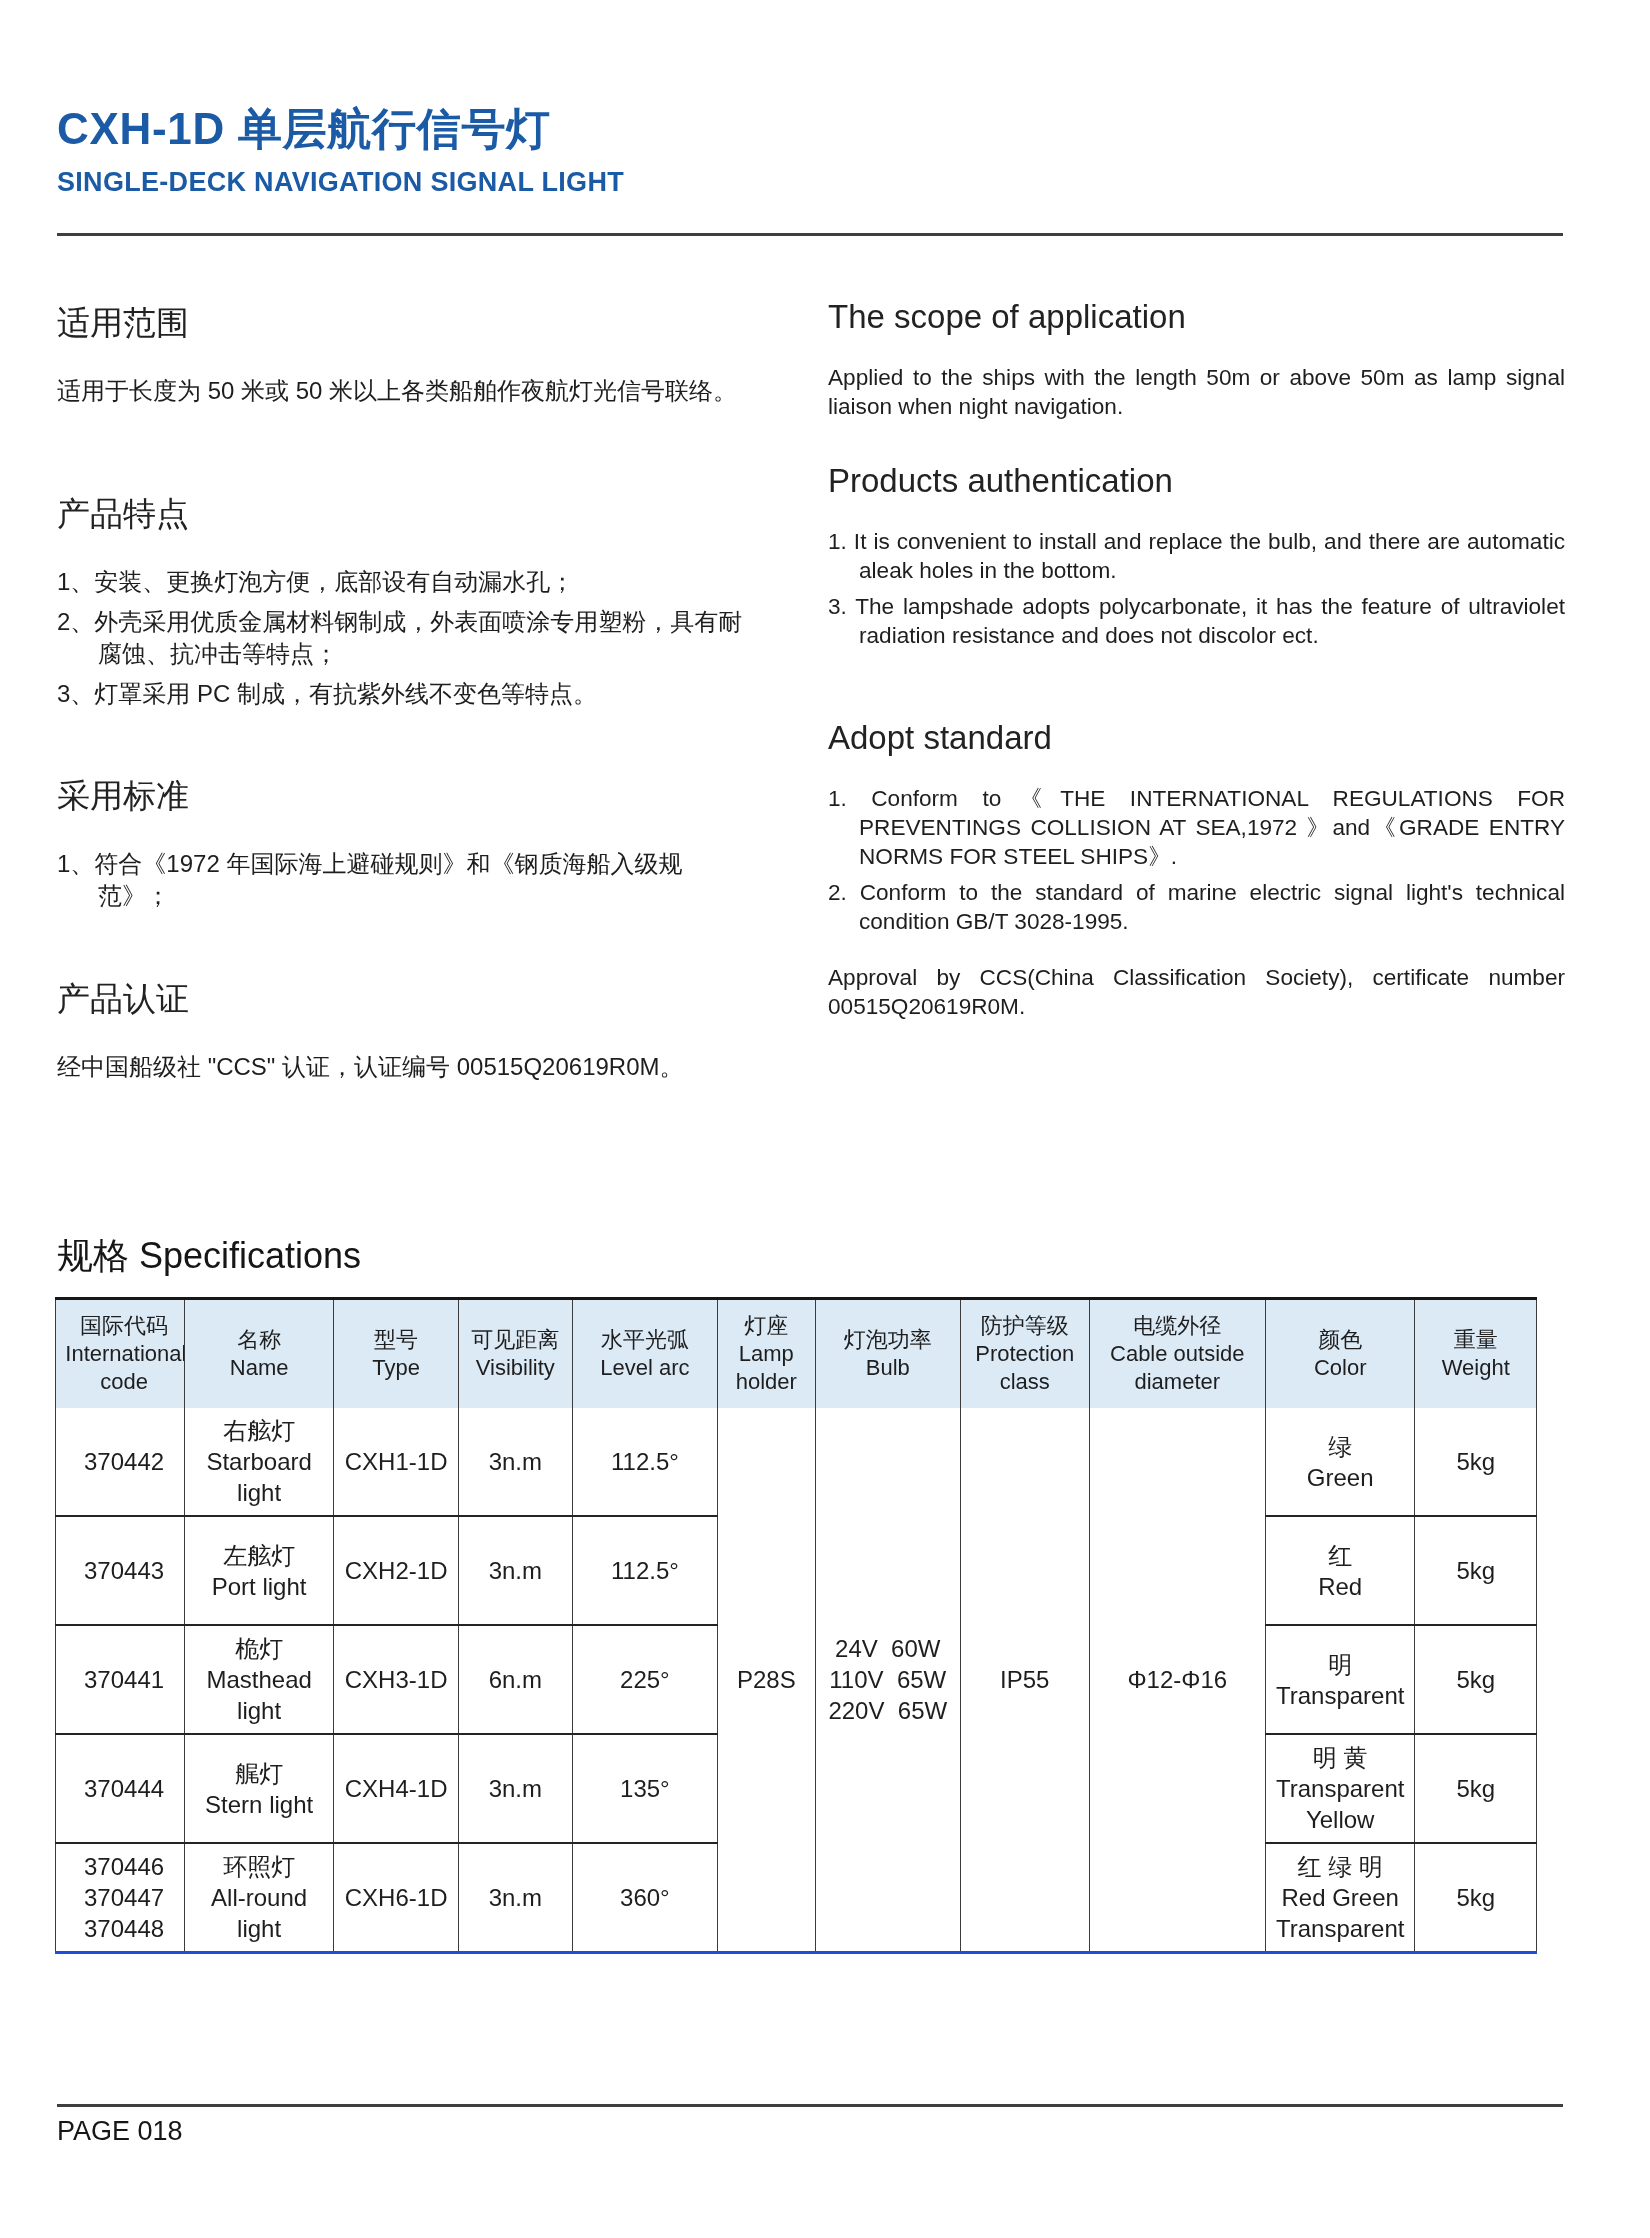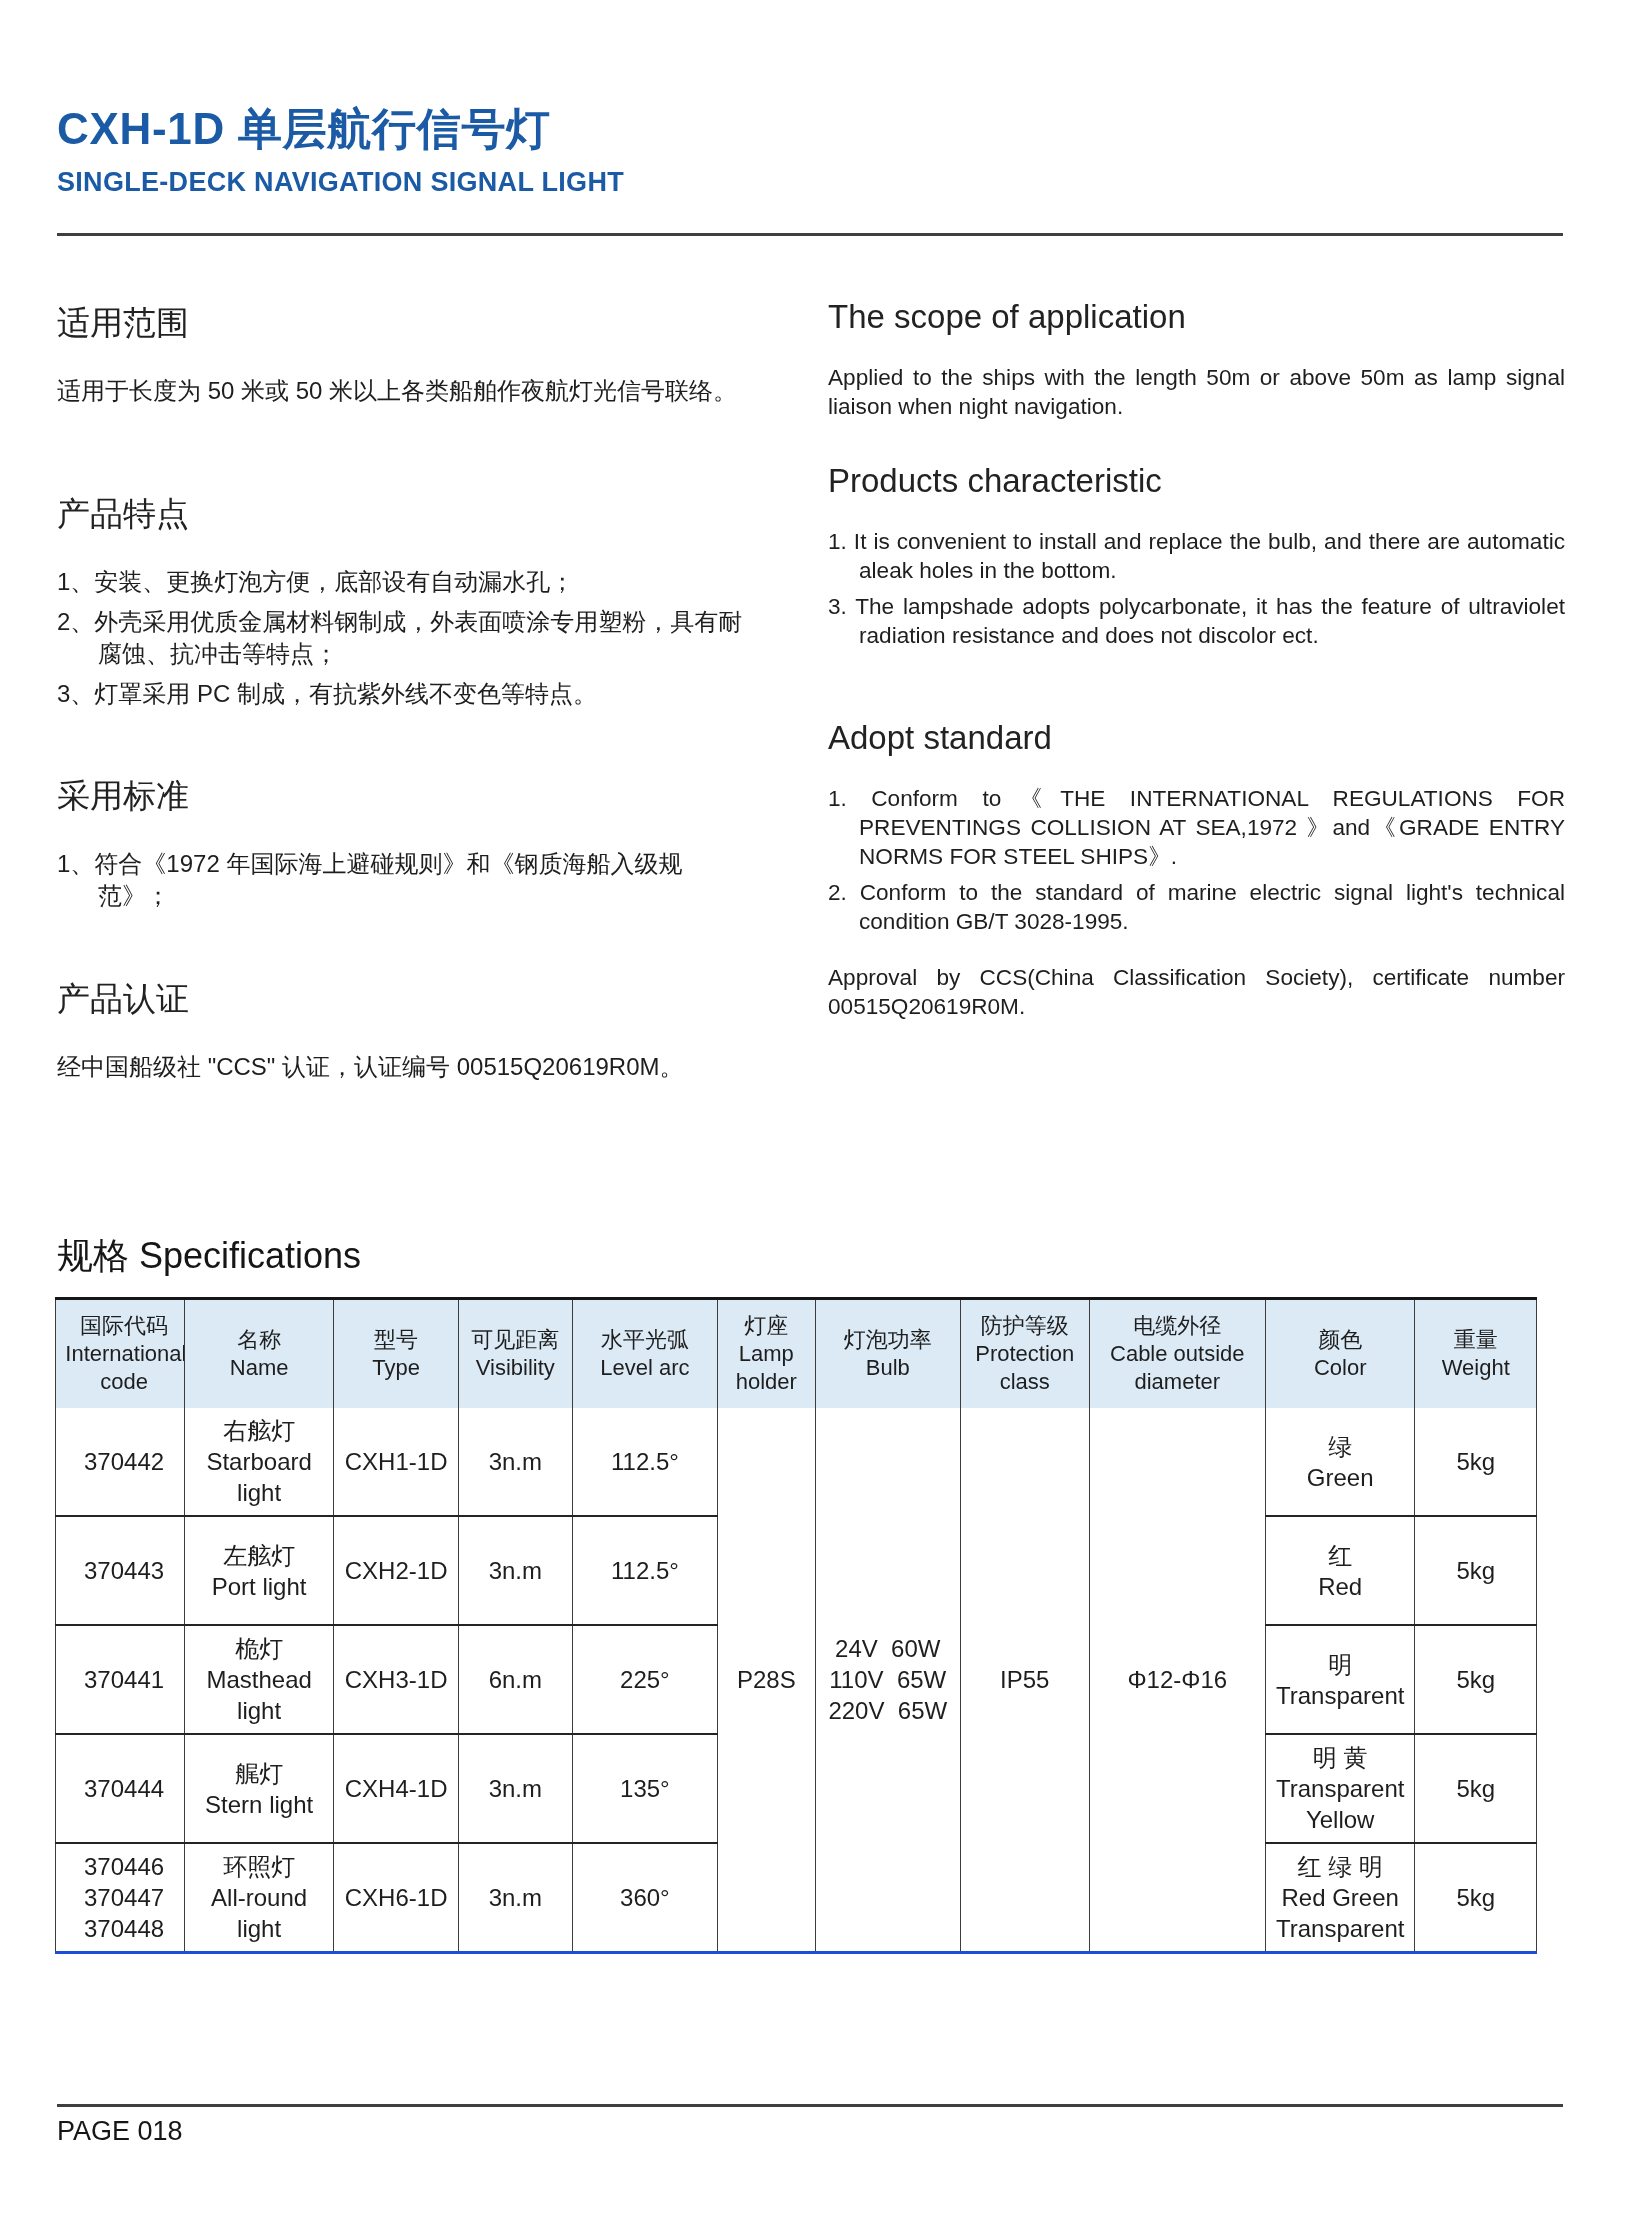--- a/index.html
+++ b/index.html
@@ -91,21 +91,21 @@
     <p class="sec-body">经中国船级社 "CCS" 认证，认证编号 00515Q20619R0M。</p>
   </div>
 </div>
 
 <div class="col col-right">
   <div class="section r-s1">
     <h3 class="sec-heading">The scope of application</h3>
     <p class="sec-body">Applied to the ships with the length 50m or above 50m as lamp signal liaison when night navigation.</p>
   </div>
   <div class="section r-s2">
-    <h3 class="sec-heading">Products characteristic</h3>
+    <h3 class="sec-heading">Products authentication</h3>
     <div class="list">
       <div class="list-item-en">1. It is convenient to install and replace the bulb, and there are automatic aleak holes in the bottom.</div>
       <div class="list-item-en">3. The lampshade adopts polycarbonate, it has the feature of ultraviolet radiation resistance and does not discolor ect.</div>
     </div>
   </div>
   <div class="section r-s3">
     <h3 class="sec-heading">Adopt standard</h3>
     <div class="list">
       <div class="list-item-en">1. Conform to《THE INTERNATIONAL REGULATIONS FOR PREVENTINGS COLLISION AT SEA,1972 》and《GRADE ENTRY NORMS FOR STEEL SHIPS》.</div>
       <div class="list-item-en">2. Conform to the standard of marine electric signal light's technical condition GB/T 3028-1995.</div>

